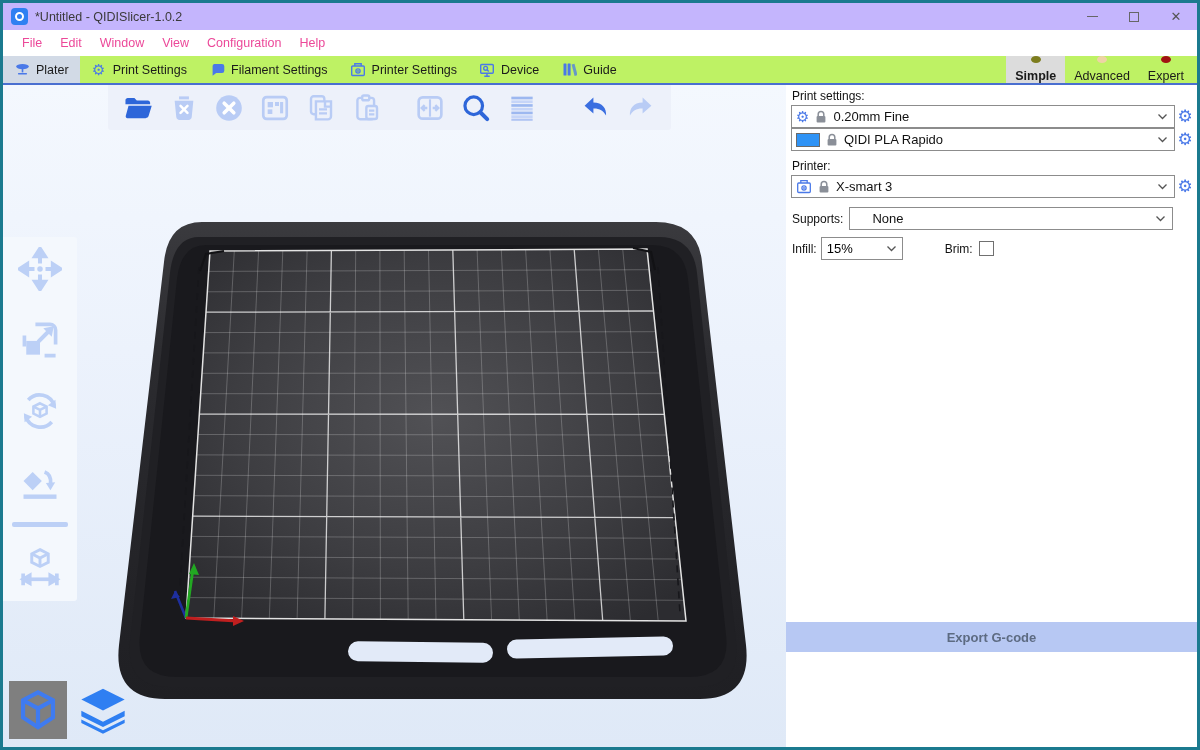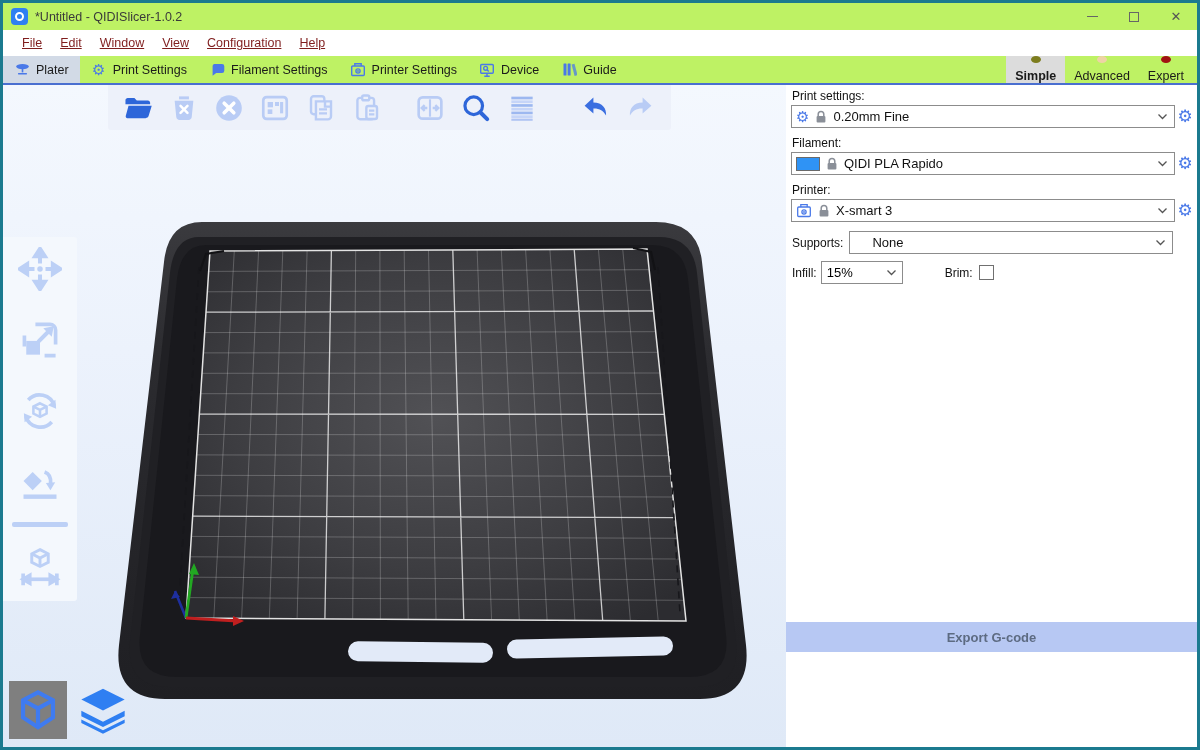--- a/index.html
+++ b/index.html
@@ -1,32 +1,32 @@
 <!DOCTYPE html>
 <html><head>
 <meta charset="utf-8">
 <style>
   * { box-sizing: border-box; margin: 0; padding: 0; }
   html,body { width:1200px; height:750px; }
   body { font-family: "Liberation Sans", "DejaVu Sans", sans-serif; background:#fff; }
   .app { position:relative; width:1200px; height:750px; border:3px solid #1b7a8f; background:#fff; overflow:hidden; }
 
   
-  .titlebar { height:27px; display:flex; align-items:center; padding-left:8px; background:#bef264; }
+  .titlebar { height:27px; display:flex; align-items:center; padding-left:8px; background:#c4b5fd; }
   .appicon { width:17px; height:17px; border-radius:4px; background:#2f80f2; display:flex; align-items:center; justify-content:center; }
   .appicon .ring { width:9px; height:9px; border:2px solid #fff; border-radius:50%; }
   .title-text { margin-left:7px; font-size:12.5px; color:#3a3a3a; }
   .winbtns { margin-left:auto; display:flex; height:100%; }
   .winbtn { width:42px; display:flex; align-items:center; justify-content:center; color:#555; font-size:13px; cursor:default; }
   .winbtn .minbar { width:11px; height:1.5px; background:#666; }
   .winbtn .maxbox { width:10px; height:10px; border:1.2px solid #666; }
 
   
   .menubar { height:26px; display:flex; align-items:center; padding-left:10px; background:#fff; }
-  .menu-item { padding:3px 9px; font-size:12.5px; color:#7f1d1d;text-decoration:underline; }
+  .menu-item { padding:3px 9px; font-size:12.5px; color:#ec4899; }
 
   
   .tabbar { height:29px; display:flex; align-items:stretch; background:#bef264; border-bottom:2px solid #4a6fd0; }
   .tab { display:flex; align-items:center; gap:6px; padding:0 11px; font-size:12.5px; color:#1a1a1a; white-space:nowrap; }
   .tab.active { background:#d2dae6; }
   .tab .ticon { display:flex; align-items:center; justify-content:center; width:16px; height:16px; }
   .gear-glyph { color:#4a79e8; font-size:15px; line-height:1; }
   .modes { margin-left:auto; display:flex; align-items:stretch; padding-right:4px; }
   .mode { display:flex; align-items:center; gap:6px; padding:0 9px; font-size:12.5px; color:#1a1a1a;flex-direction:column; }
   .mode.active { background:#dcdcdc; font-weight:bold; }
@@ -429,21 +429,20 @@
               <svg width="11" height="7" viewBox="0 0 11 7">
                 <path d="M1.5 1.5l4 4 4-4" fill="none" stroke="#555" stroke-width="1.3"></path>
               </svg>
             </span>
         </div>
         <div class="gearbtn">
             <span class="gear-glyph">⚙</span>
           </div>
       </div>
 
-      <div class="plabel" style="margin-top:8px;">Filament:</div>
       <div class="combo-row">
         <div class="combo">
           <span class="swatch" style="background: rgb(47, 147, 245);"></span>
           <svg width="12" height="14" viewBox="0 0 12 14">
               <path d="M3.2 6V4.2a2.8 2.8 0 0 1 5.6 0V6" fill="none" stroke="#8a8f98" stroke-width="1.5"></path>
               <rect x="1.6" y="6" width="8.8" height="6.6" rx="1" fill="#8a8f98"></rect>
             </svg>
           <span>QIDI PLA Rapido</span>
           <span class="chev">
               <svg width="11" height="7" viewBox="0 0 11 7">

